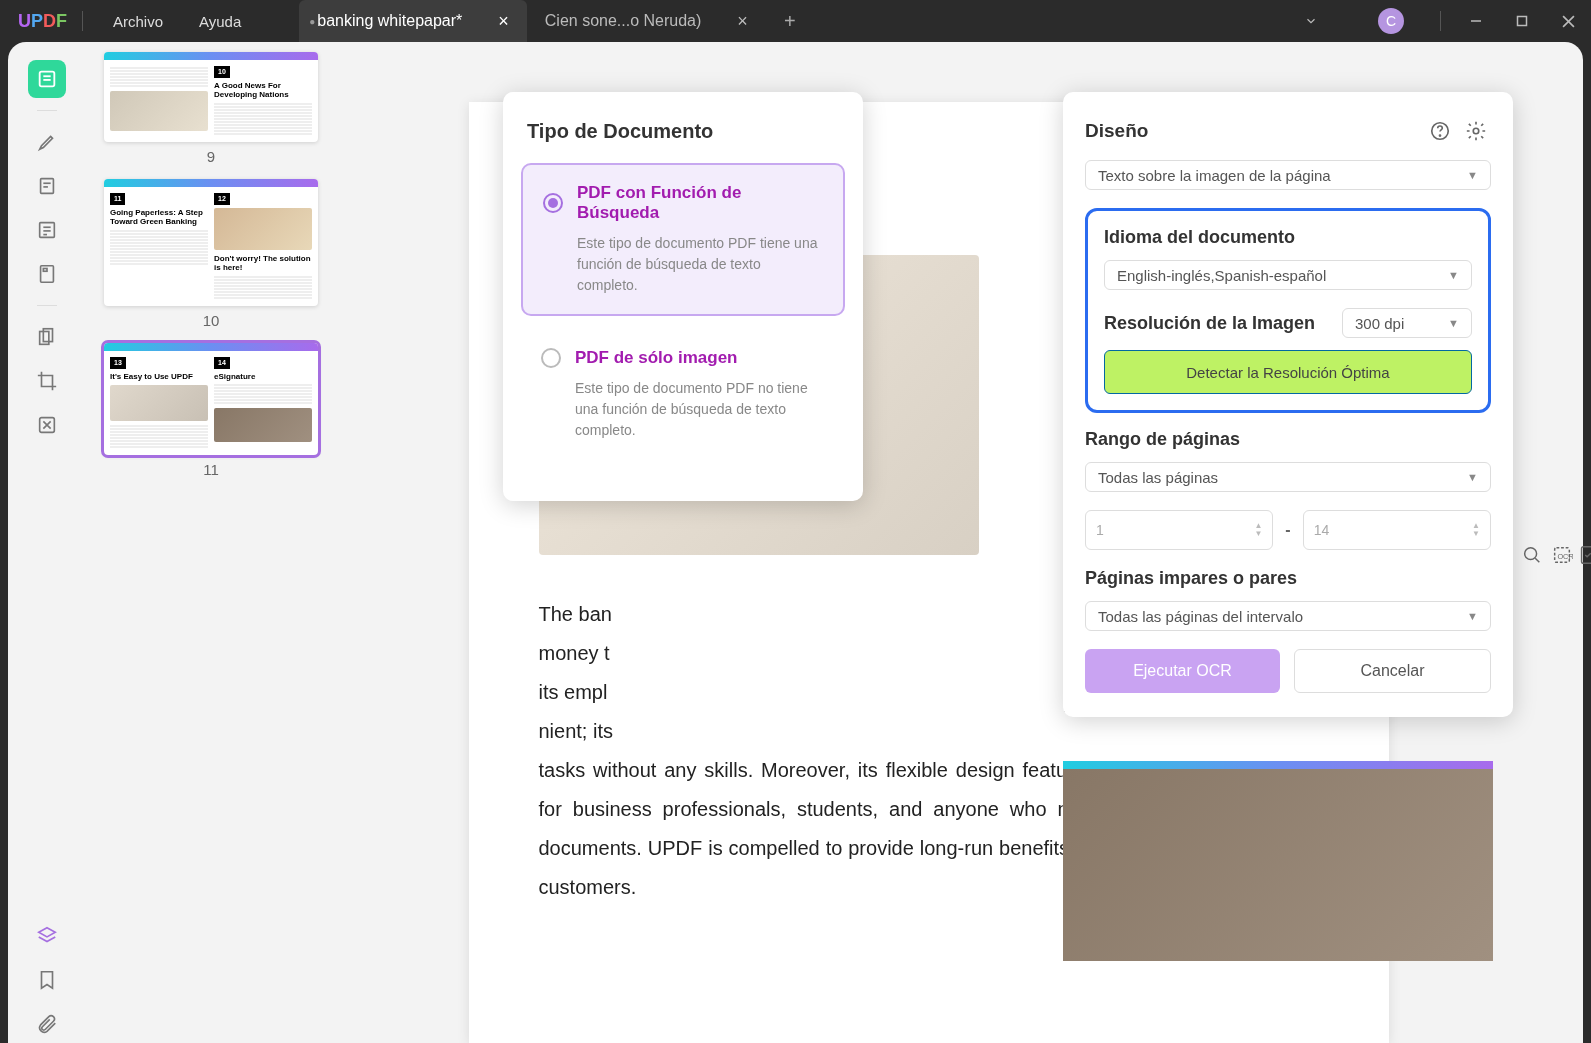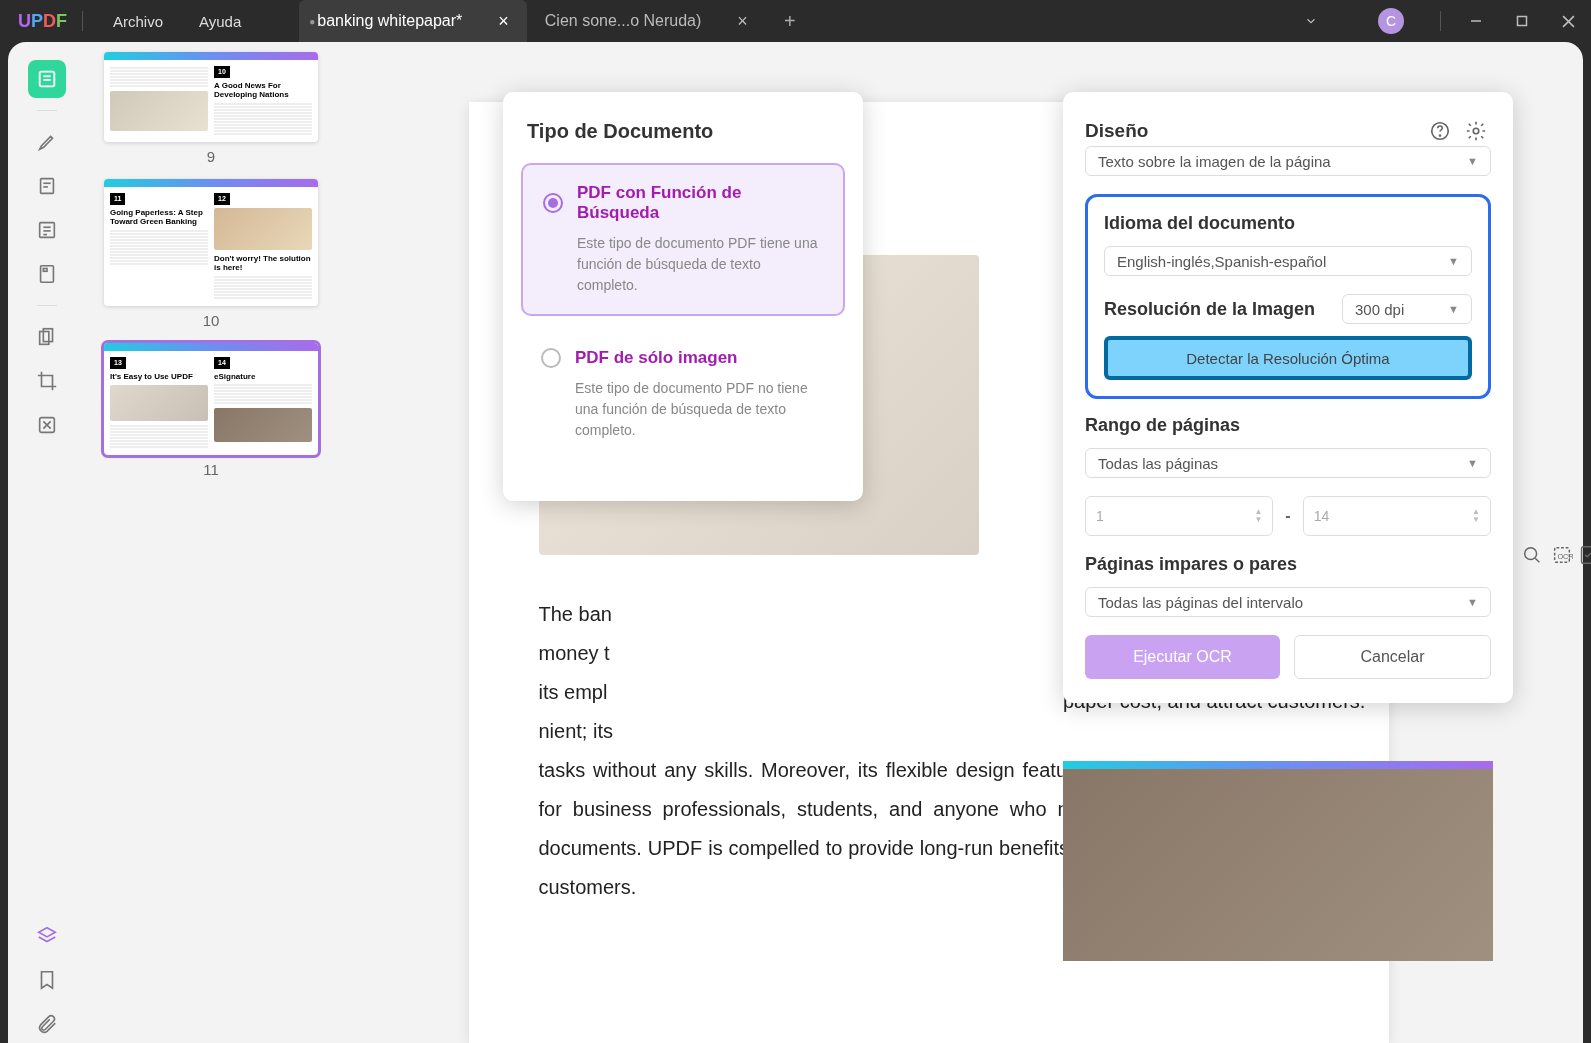--- a/index.html
+++ b/index.html
@@ -67,31 +67,31 @@
 .radio-card { border-radius: 10px; padding: 18px 20px; margin-bottom: 14px; cursor: pointer; }
 .radio-card.selected { background: #f3edfc; border: 2px solid #c7a8f0; }
 .radio-card .rc-head { display: flex; align-items: center; gap: 14px; margin-bottom: 10px; }
 .radio-outer { width: 20px; height: 20px; border-radius: 50%; border: 2px solid #a56fe0; display: flex; align-items: center; justify-content: center; flex-shrink: 0; }
 .radio-outer.on::after { content: ""; width: 10px; height: 10px; border-radius: 50%; background: #a56fe0; }
 .radio-outer.off { border-color: #bbb; }
 .rc-label { font-size: 17px; font-weight: 700; color: #a21caf; }
 .rc-desc { font-size: 14px; color: #888; line-height: 1.5; padding-left: 34px; }
 
 .dialog-right { position: absolute; right: 70px; top: 50px; width: 450px; background: #fff; border-radius: 10px; box-shadow: 0 4px 24px rgba(0,0,0,0.18); padding: 24px 22px; z-index: 50; }
-.dr-head { display: flex; align-items: center; justify-content: space-between; }
+.dr-head { display: flex; align-items: center; justify-content: space-between; margin-bottom: 14px; }
 .dr-title { font-size: 19px; font-weight: 700; color: #333; }
 .dr-icon-btn { width: 30px; height: 30px; display: flex; align-items: center; justify-content: center; cursor: pointer; }
 .dr-icon-btn svg { width: 22px; height: 22px; stroke: #666; fill: none; stroke-width: 1.8; }
 .dr-select { width: 100%; height: 30px; border: 1px solid #ddd; border-radius: 6px; padding: 0 12px; display: flex; align-items: center; justify-content: space-between; font-size: 15px; color: #555; cursor: pointer; margin-bottom: 18px; }
 .dr-select .caret { color: #888; font-size: 11px; }
 .hl-box { border: 3px solid #2b6cf0; border-radius: 12px; padding: 16px; margin-bottom: 16px; }
 .dr-sec-title { font-size: 18px; font-weight: 700; color: #333; margin-bottom: 12px; }
 .dr-row { display: flex; align-items: center; justify-content: space-between; gap: 2px; margin-bottom: 12px; }
 .dr-select.small { width: 130px; margin: 0; }
-.dr-btn-w { width: 100%; height: 44px; border: 4px solid #0369a1; border-radius: 6px; background: #7dd3fc; font-size: 15px; color: #444; cursor: pointer; }
+.dr-btn-w { width: 100%; height: 44px; border: 1px solid #0369a1; border-radius: 6px; background: #bef264; font-size: 15px; color: #444; cursor: pointer; }
 .dr-range-row { display: flex; align-items: center; gap: 12px; margin-bottom: 18px; }
 .dr-num { flex: 1; height: 40px; border: 1px solid #ddd; border-radius: 6px; padding: 0 10px; font-size: 14px; color: #aaa; display: flex; align-items: center; justify-content: space-between; }
 .dr-num .spin { display: flex; flex-direction: column; font-size: 8px; color: #bbb; line-height: 1; gap: 2px; }
 .dash { color: #666; font-weight: 600; }
 .dr-actions { display: flex; gap: 14px; margin-top: 10px; }
 .btn-primary { flex: 1; height: 44px; border: none; border-radius: 6px; background: #c9a3f2; color: #fff; font-size: 16px; font-weight: 500; cursor: pointer; }
 .btn-secondary { flex: 1; height: 44px; border: 1px solid #ddd; border-radius: 6px; background: #fff; color: #555; font-size: 16px; cursor: pointer; }
 </style>
 </head>
 <body>

